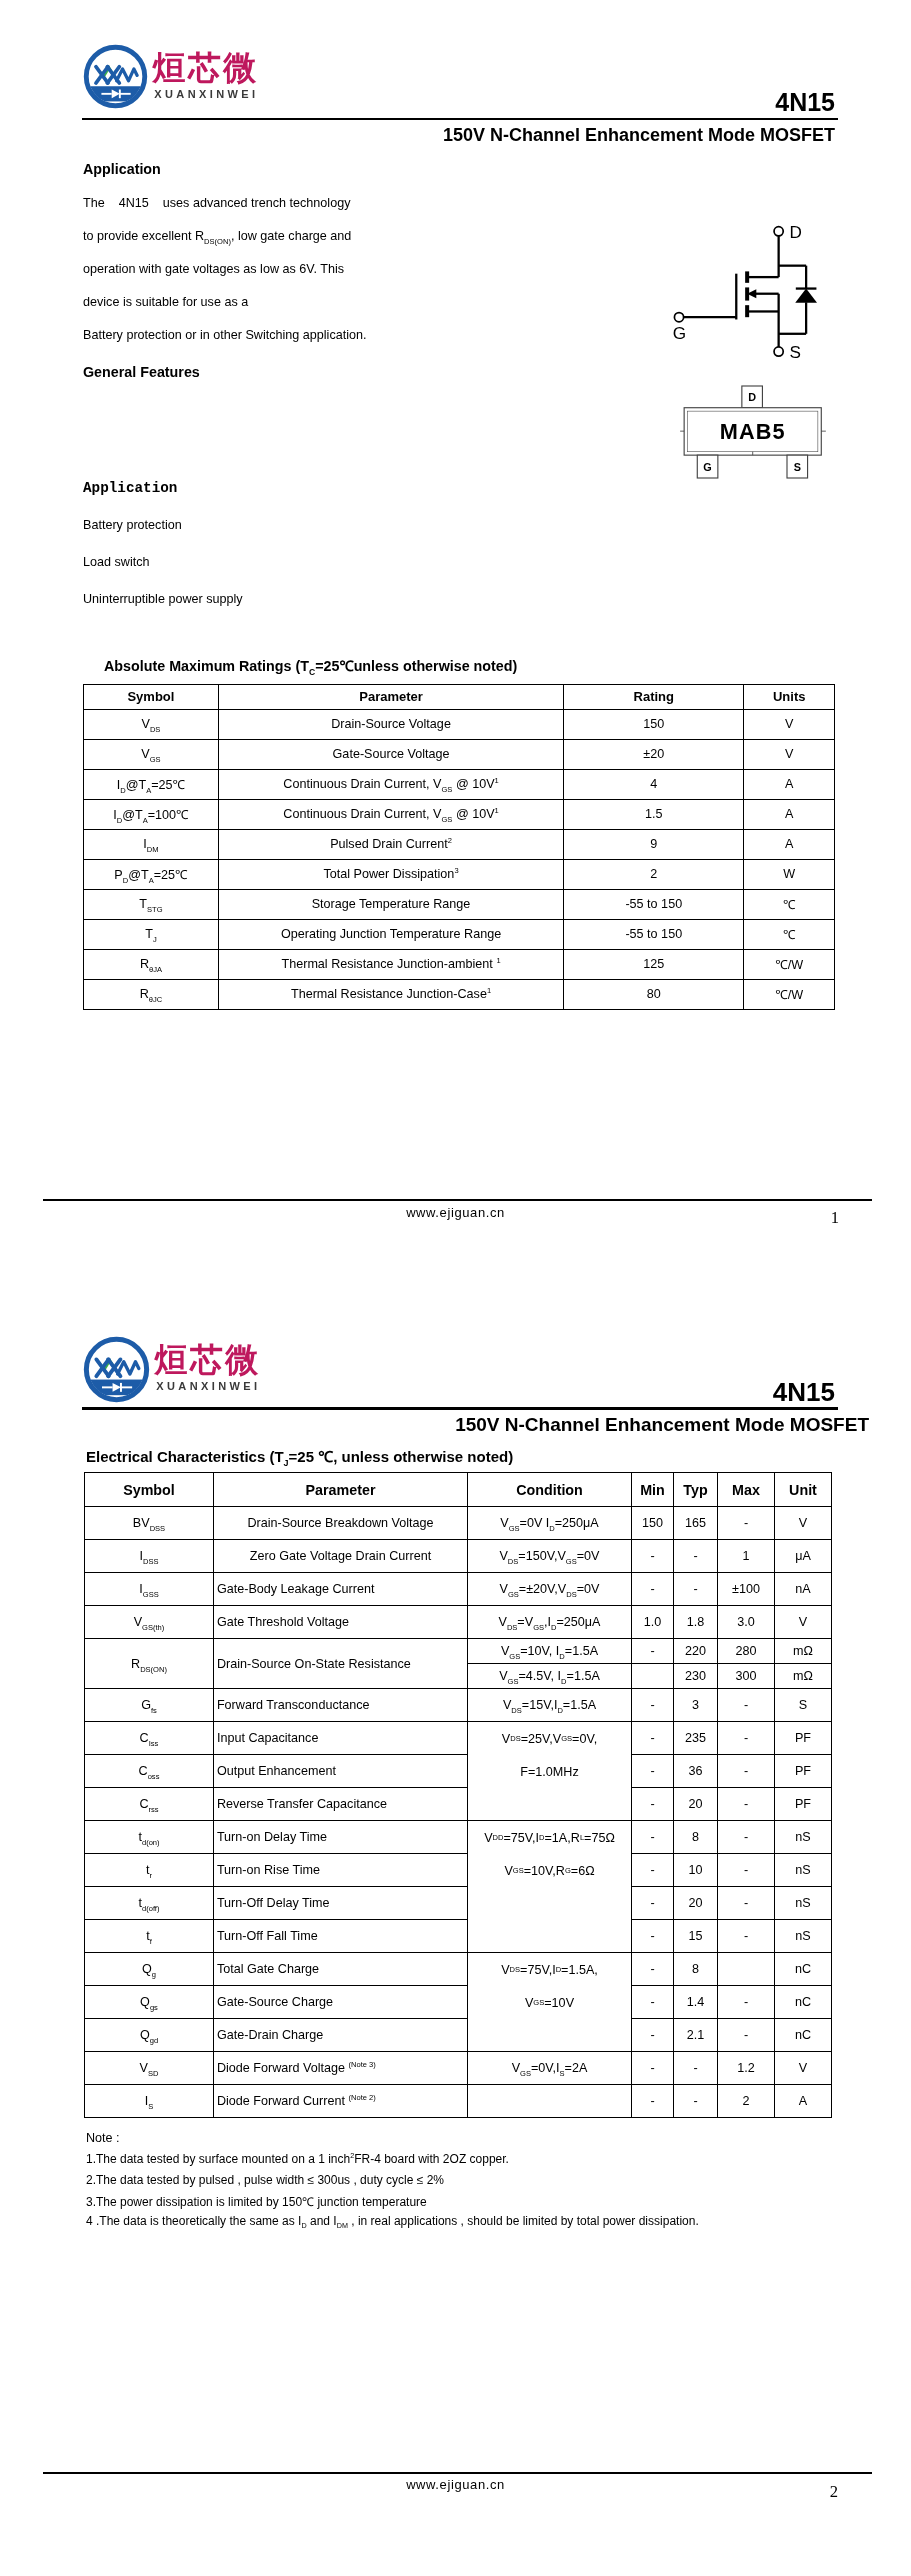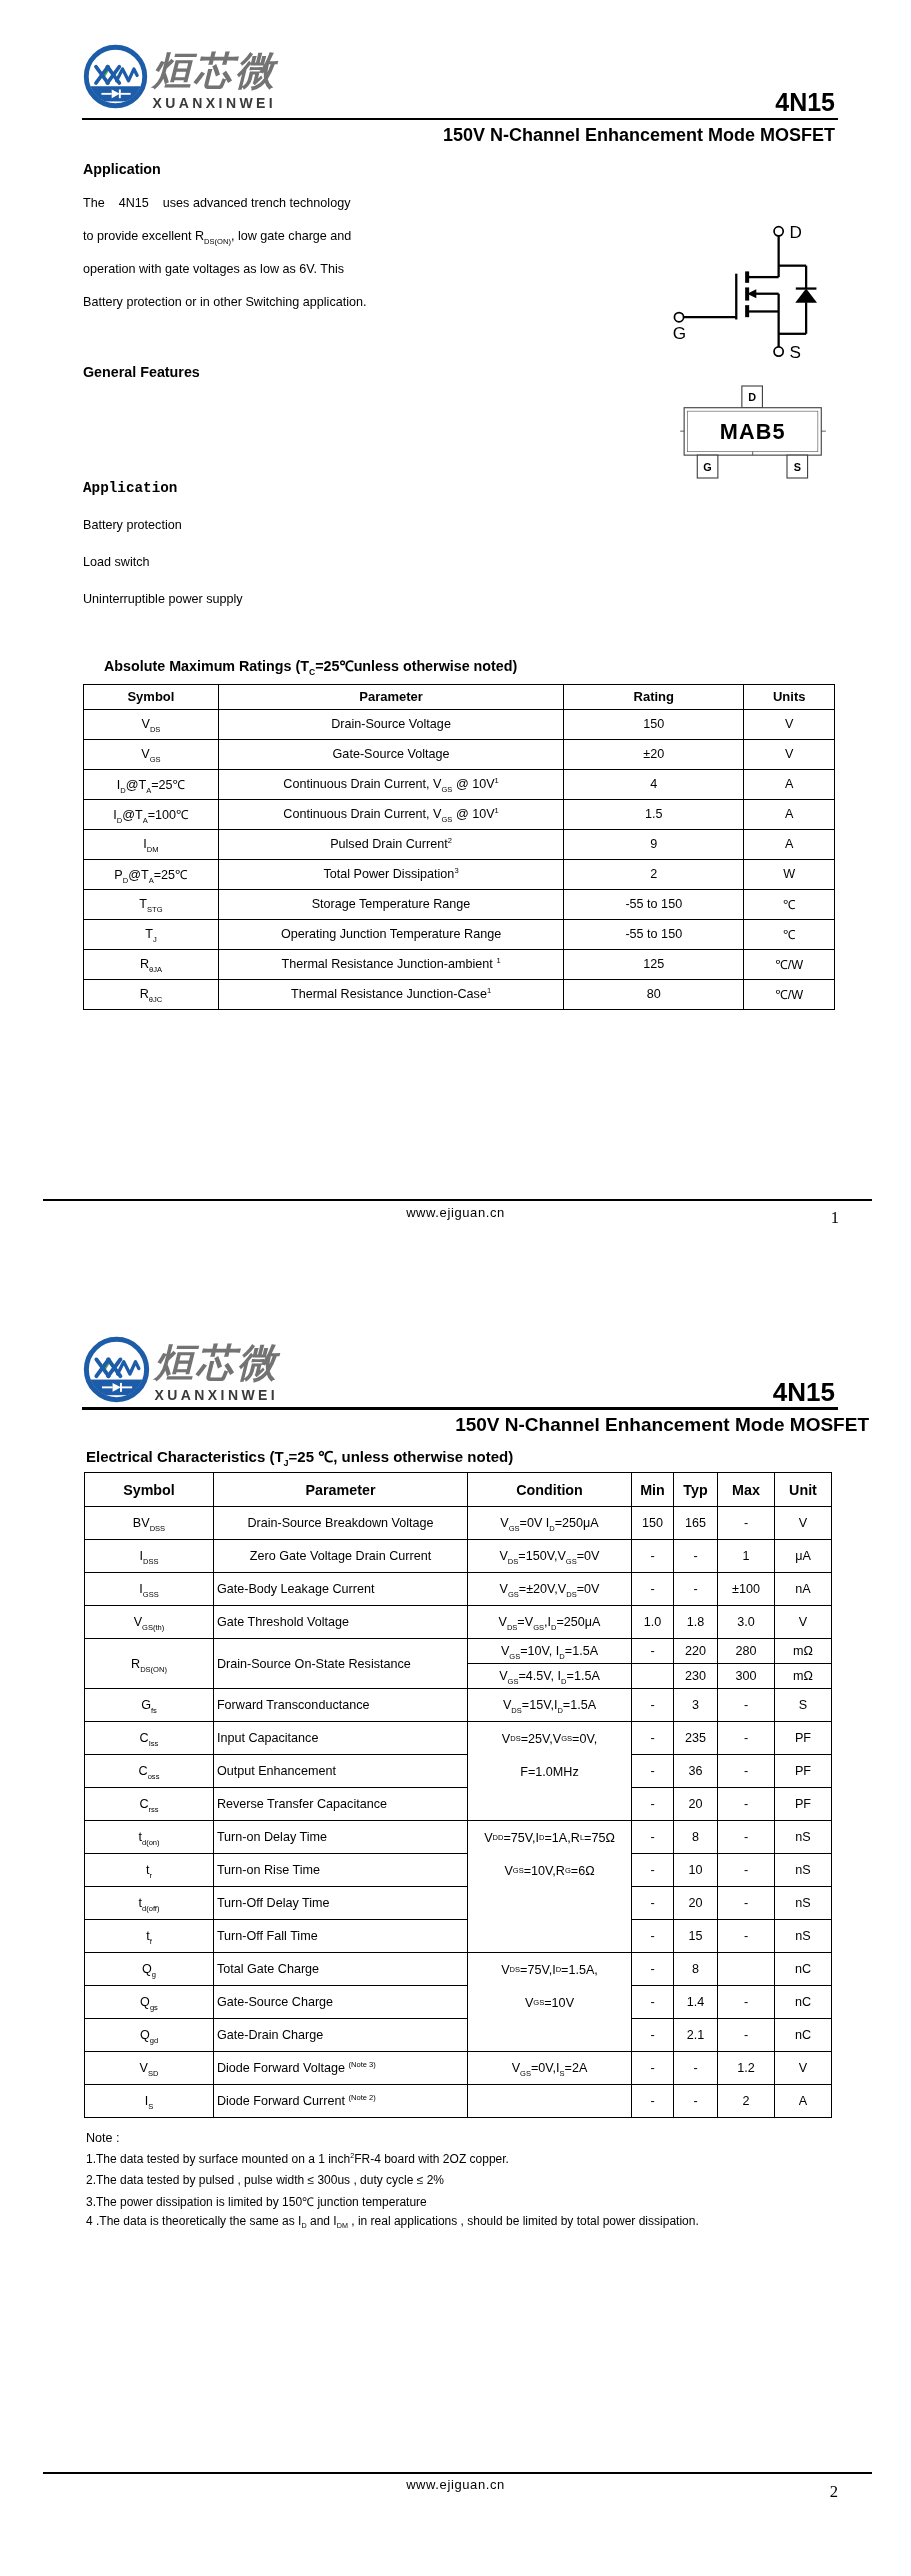--- a/index.html
+++ b/index.html
@@ -5,22 +5,22 @@
   html,body{margin:0;padding:0;background:#ffffff;}
   .doc{position:relative;width:911px;height:2576px;background:#fff;font-family:"Liberation Sans",sans-serif;color:#000;overflow:hidden;}
   .page{position:absolute;left:0;width:911px;height:1288px;background:#fff;}
   #page1{top:0;}
   #page2{top:1288px;}
   .abs{position:absolute;}
 
   
   .logo{position:absolute;left:83px;display:flex;align-items:flex-start;}
   .logo-text{display:flex;flex-direction:column;margin-left:4.6px;padding-top:5.7px;}
-  .logo-cn{font-size:39px;font-weight:bold;line-height:1.1;letter-spacing:2.3px;color:#737373;font-style:italic;}
-  .logo-en{font-size:14px;letter-spacing:3.4px;color:#3a3a3a;margin-top:2.3px;font-weight:bold;}
+  .logo-cn{font-size:33px;font-weight:bold;line-height:1.1;letter-spacing:2.3px;color:#be185d;}
+  .logo-en{font-size:11px;letter-spacing:3.4px;color:#3a3a3a;margin-top:2.3px;font-weight:bold;text-align:right;}
   .part-number{position:absolute;font-weight:bold;line-height:1;white-space:nowrap;}
   .p1-part{top:90px;right:76px;font-size:25px;}
   .p2-part{top:91px;right:76px;font-size:26px;}
   .hdr-rule{position:absolute;left:82px;width:756px;height:2.3px;background:#000;}
   .subtitle{position:absolute;font-weight:bold;line-height:1;white-space:nowrap;}
   .p1-sub{top:126px;right:76px;font-size:18px;}
   .p2-sub{top:127px;right:42px;font-size:19px;}
 
   
   .section-h{position:absolute;font-weight:bold;font-size:14.3px;line-height:1.1;white-space:pre-wrap;}
@@ -96,20 +96,21 @@
 
     <div class="part-number p1-part">4N15</div>
     <div class="hdr-rule" style="top:118px;"></div>
     <div class="subtitle p1-sub">150V N-Channel Enhancement Mode MOSFET</div>
 
     <div class="section-h" style="left:83px;top:162px;">Application</div>
     <div class="text-list desc-lines" style="left:83px;top:196px;width:413px;">
         <div class="line">The    4N15    uses advanced trench technology</div>
         <div class="line">to provide excellent R<sub>DS(ON)</sub>, low gate charge and</div>
         <div class="line">operation with gate voltages as low as 6V. This</div>
+        <div class="line">device is suitable for use as a</div>
         <div class="line">Battery protection or in other Switching application.</div>
       </div>
 
     <div class="section-h" style="left:83px;top:365px;">General Features</div>
 
     <div class="section-h" style="left:83px;top:481px;font-family:Liberation Mono, monospace;">Application</div>
     <div class="text-list app-lines" style="left:83px;top:518px;width:413px;">
         <div class="line">Battery protection</div>
         <div class="line">Load switch</div>
         <div class="line">Uninterruptible power supply</div>

